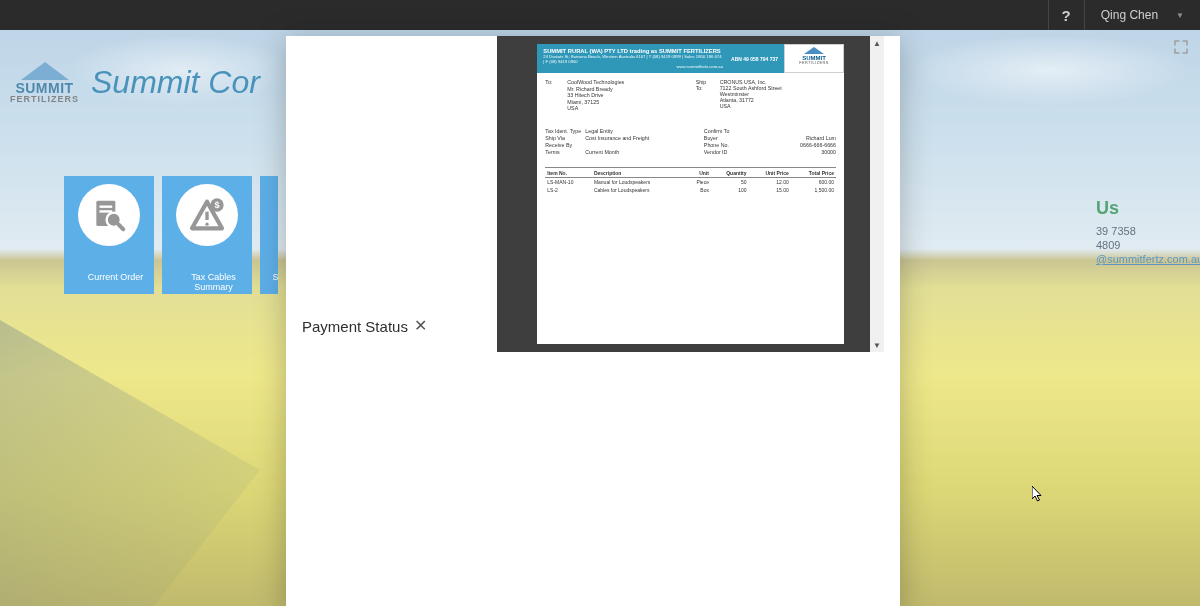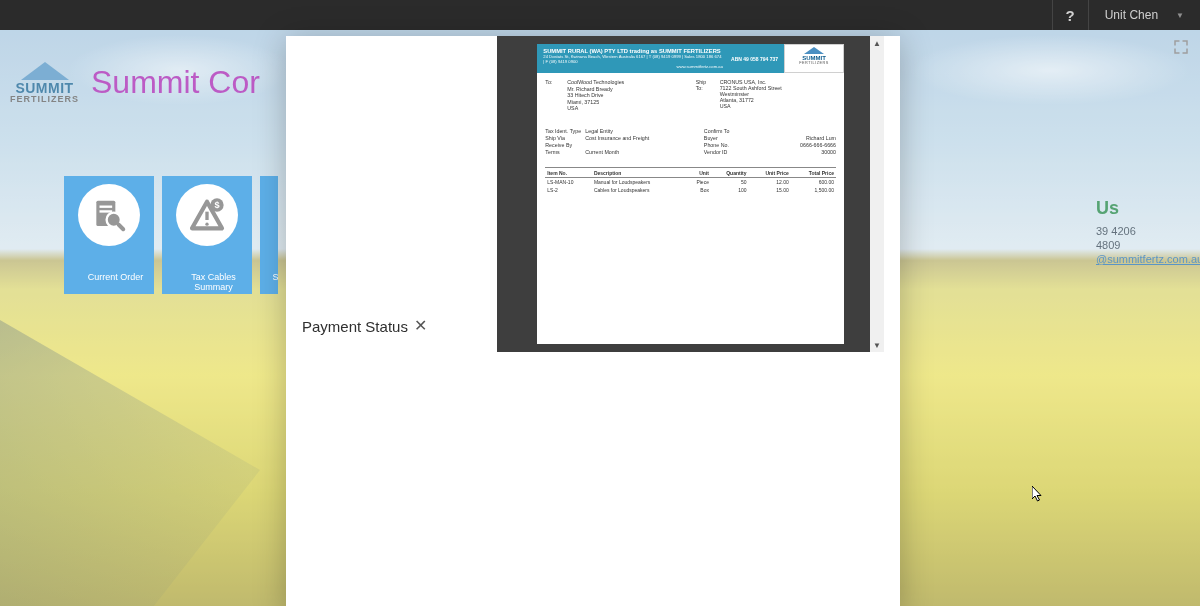--- a/index.html
+++ b/index.html
@@ -62,23 +62,24 @@
     }
 
     .brand-row {
       position: absolute;
       top: 62px; left: 10px;
       display: flex; align-items: center;
       z-index: 2;
     }
     .brand-row .page-title {
       font-size: 32px;
-      color: #a21caf;
+      color: #0369a1;
       font-weight: 300;
       margin-left: 12px;
+      font-style: italic;
     }
     .summit-logo-text {
       font-family: Arial, sans-serif;
       text-align: center;
       line-height: 0.9;
     }
     .summit-logo-text .line1 { color: #0b5a8c; font-weight: 800; font-size: 14px; letter-spacing: 0.5px; }
     .summit-logo-text .line2 { color: #555; font-weight: 700; font-size: 9px; letter-spacing: 1px; }
     .summit-logo-mark {
       width: 0; height: 0;
@@ -311,21 +312,21 @@
       font-size: 14px;
       pointer-events: none;
     }
   </style>
 </head>
 <body>
 
 <div class="top-header">
   <div class="help-btn">?</div>
   <div class="user-menu">
-    <span>Unit Chen</span>
+    <span>Qing Chen</span>
     <span class="chev">▼</span>
   </div>
 </div>
 
 <div class="page-bg"></div>
 
 <div class="resize-icon">
   <svg viewBox="0 0 24 24" fill="none" stroke="currentColor" stroke-width="2">
     <path d="M4 10 L4 4 L10 4 M14 4 L20 4 L20 10 M20 14 L20 20 L14 20 M10 20 L4 20 L4 14"></path>
   </svg>
@@ -368,21 +369,21 @@
     <div class="label">Tax Cables Summary</div>
   </div>
   <div class="tile third">
     <div style="height:88px;"></div>
     <div class="label">S</div>
   </div>
 </div>
 
 <div class="contact-panel">
   <div class="phead">Us</div>
-  <div>39 4206</div>
+  <div>39 7358</div>
   <div>4809</div>
   <div class="link">@summitfertz.com.au</div>
 </div>
 
 <div class="diag-overlay"></div>
 
 <div class="modal-overlay"></div>
 <div class="modal">
   <div class="modal-header">
     <div class="modal-title">Payment Status</div>

